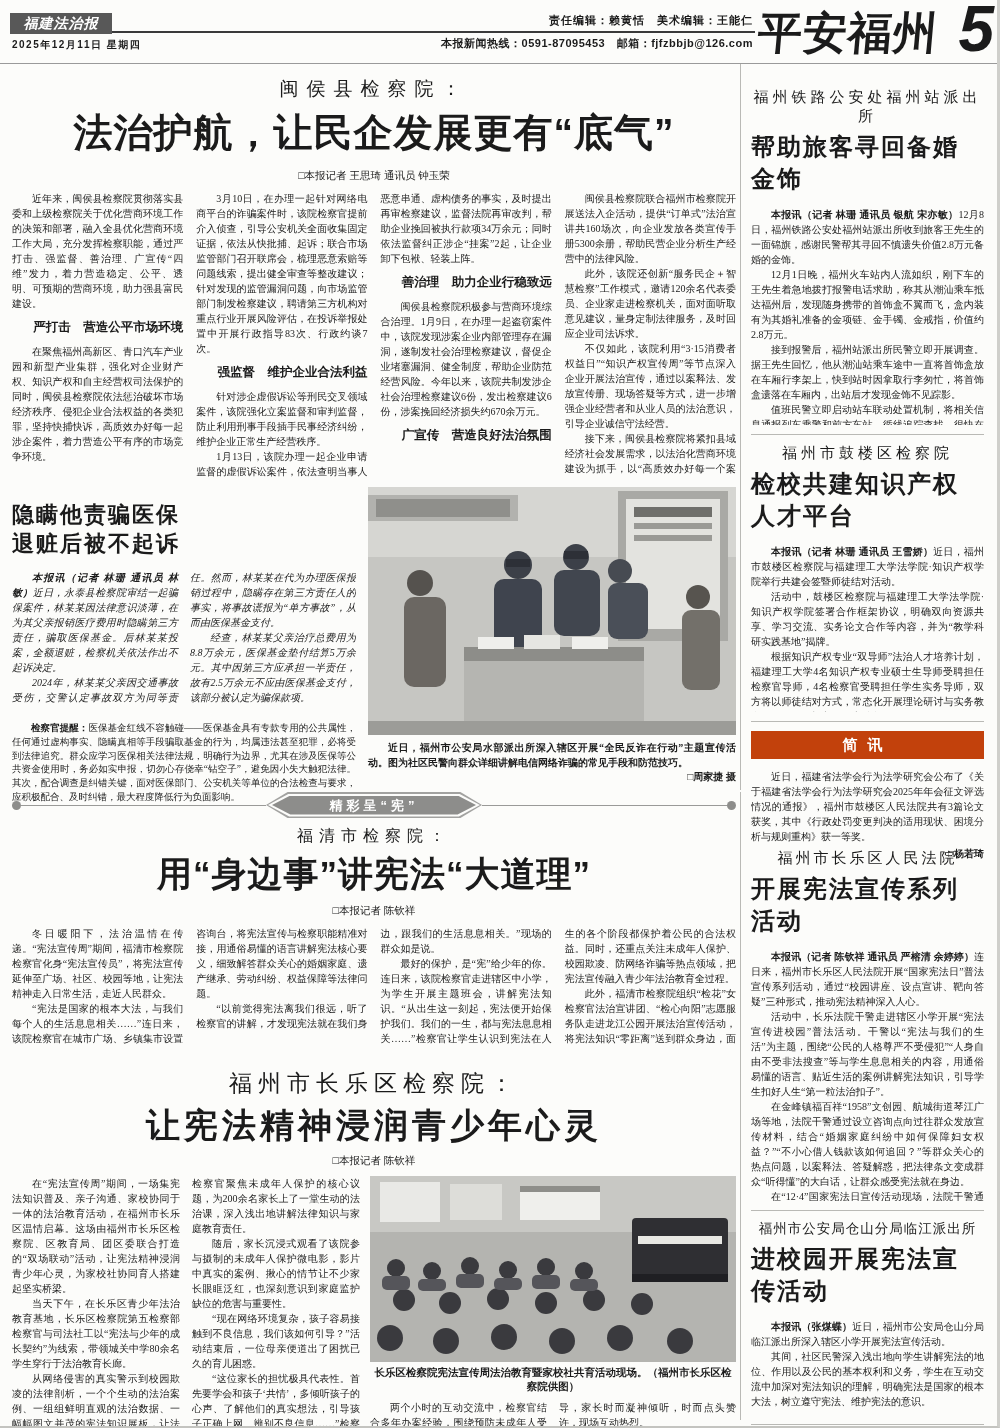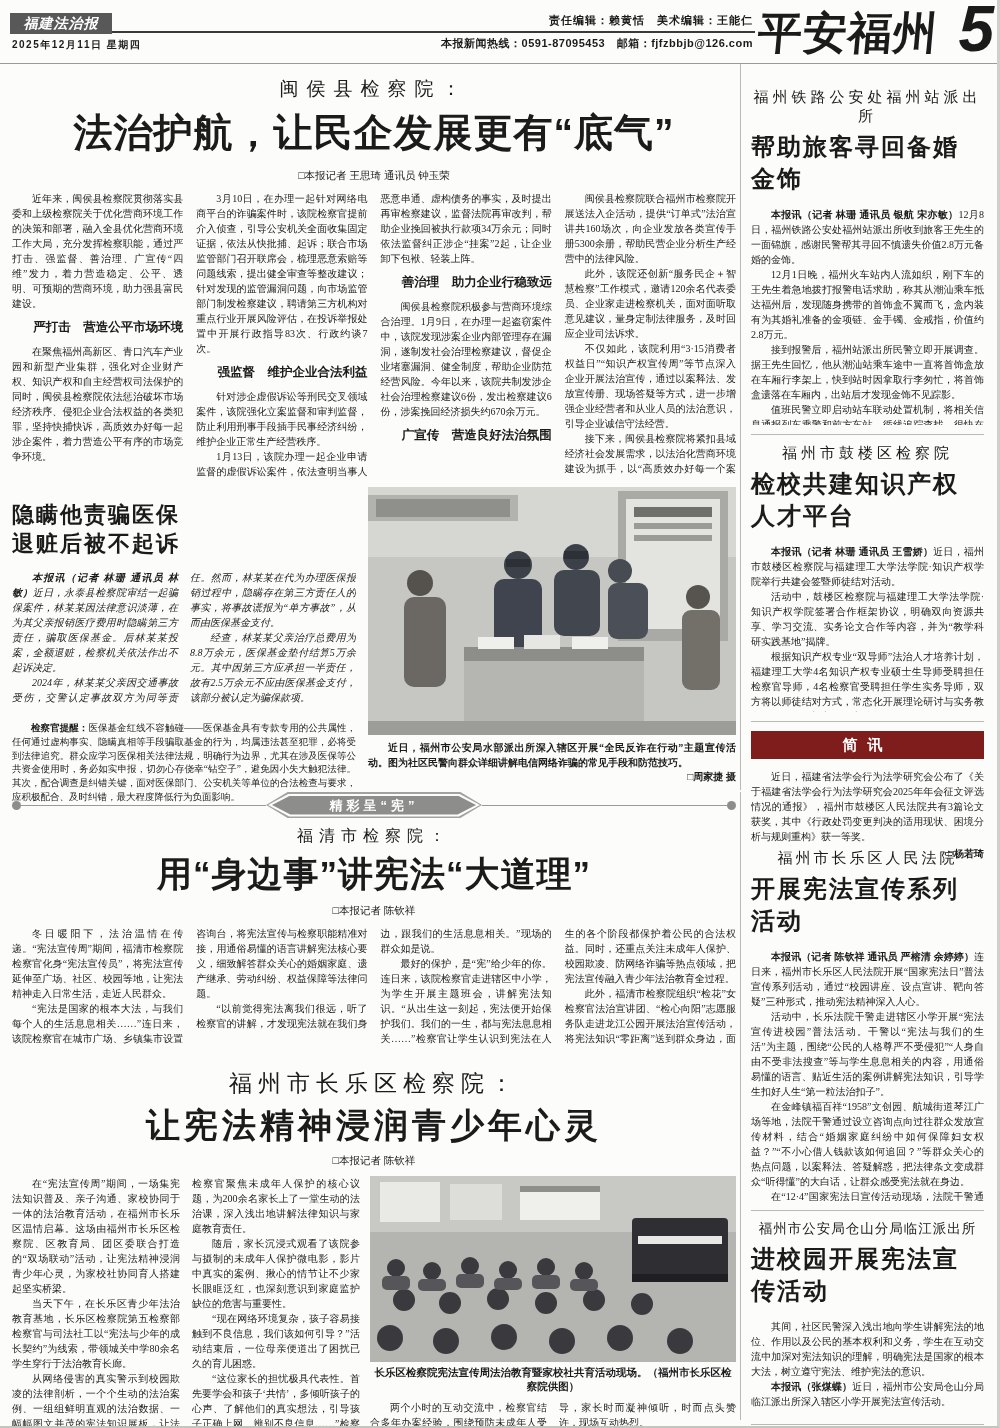--- a/index.html
+++ b/index.html
@@ -50,21 +50,21 @@
   .ins-reminder{height:84px;overflow:hidden;margin-top:5px;}
   .ins-reminder .bp{font-size:9.5px;line-height:1.45;}
 
   .photo-col{width:370px;margin-left:12px;padding-top:2px;}
   .photo-frame{width:368px;height:248px;background:#c9c9c5;overflow:hidden;}
   .photo-caption{font-size:10px;line-height:1.5;margin-top:5px;text-align:justify;text-indent:2em;font-weight:bold;}
   .rc-kicker{font-size:15px;letter-spacing:4px;text-align:center;}
   .rc-headline{font-size:24px;font-weight:900;letter-spacing:2px;margin:5px 0 12px;
                font-family:Liberation Sans, sans-serif;}
   .rc-body{overflow:hidden;}
-  .brief-banner{height:28px;background:#7f1d1d;color:#fff;text-align:center;font-weight:bold;
+  .brief-banner{height:28px;background:#c2410c;color:#fff;text-align:center;font-weight:bold;
                 font-size:15px;line-height:28px;letter-spacing:10px;
                 font-family:"Liberation Sans","DejaVu Sans",sans-serif;}
   .brief-body{margin-top:10px;overflow:hidden;}
 
   
   .bottom-section{position:absolute;top:792px;left:0;width:1000px;height:628px;display:flex;}
   .bottom-left{width:740px;padding:0 4px 0 12px;box-sizing:border-box;}
   .right-col2{width:255px;padding:14px 12px 0 10px;box-sizing:border-box;}
 
   .banner-row{display:flex;align-items:center;height:26px;}
@@ -340,22 +340,22 @@
           <p class="bp">活动中，长乐法院干警走进辖区小学开展“宪法宣传进校园”普法活动。干警以“宪法与我们的生活”为主题，围绕“公民的人格尊严不受侵犯”“人身自由不受非法搜查”等与学生息息相关的内容，用通俗易懂的语言、贴近生活的案例讲解宪法知识，引导学生扣好人生“第一粒法治扣子”。</p>
           <p class="bp">在金峰镇福百祥“1958”文创园、航城街道琴江广场等地，法院干警通过设立咨询点向过往群众发放宣传材料，结合“婚姻家庭纠纷中如何保障妇女权益？”“不小心借人钱款该如何追回？”等群众关心的热点问题，以案释法、答疑解惑，把法律条文变成群众“听得懂”的大白话，让群众感受宪法就在身边。</p>
           <p class="bp">在“12·4”国家宪法日宣传活动现场，法院干警通过讲解宪法知识、发放普法手册等方式，引导群众增强法治意识，自觉尊法学法守法用法，共同维护宪法权威。</p>
         </div>
       </div>
       <div class="hr"></div>
       <div>
         <div class="rc-kicker" style="font-size:13.5px;letter-spacing:1px;">福州市公安局仓山分局临江派出所</div>
         <div class="rc-headline">进校园开展宪法宣传活动</div>
         <div class="rc-body" style="height:96px;">
+          <p class="bp"><b class="lead">本报讯（张煤蝶）</b><span>近日，福州市公安局仓山分局临江派出所深入辖区小学开展宪法宣传活动。</span></p>
           <p class="bp">其间，社区民警深入浅出地向学生讲解宪法的地位、作用以及公民的基本权利和义务，学生在互动交流中加深对宪法知识的理解，明确宪法是国家的根本大法，树立遵守宪法、维护宪法的意识。</p>
-          <p class="bp"><b class="lead">本报讯（张煤蝶）</b><span>近日，福州市公安局仓山分局临江派出所深入辖区小学开展宪法宣传活动。</span></p>
         </div>
       </div>
       <div class="hr"></div>
       <div>
         <div class="brief-banner">简讯</div>
         <div class="brief-body" style="height:78px;">
           <p class="bp">近日，福州市鼓楼区人民法院刑庭干警走进辖区小学开展“小法官学宪法——沉浸式法律奇遇记”宪法宣传活动。此次活动为现场100余名学生普及宪法及反诈知识，把抽象的法律条文转化为生动的实践体验，让学法过程更具吸引力。</p>
         </div>
 
       </div>

